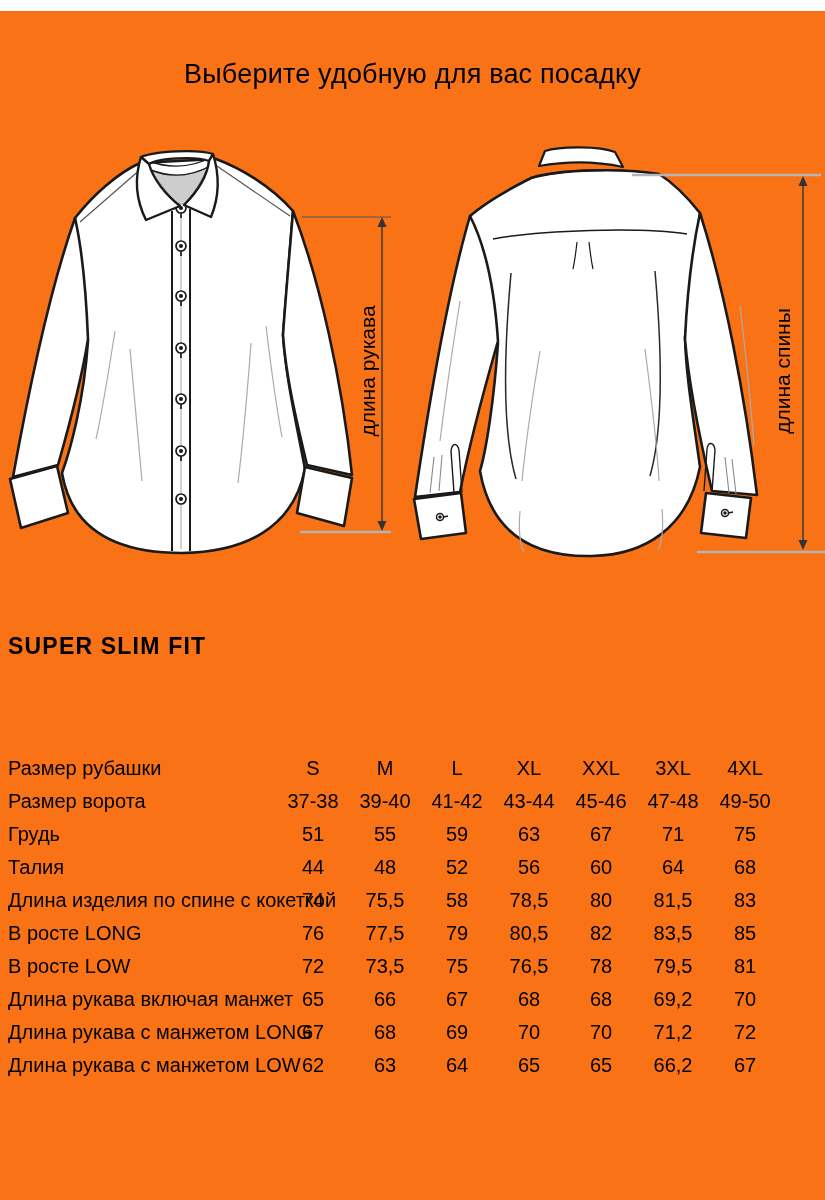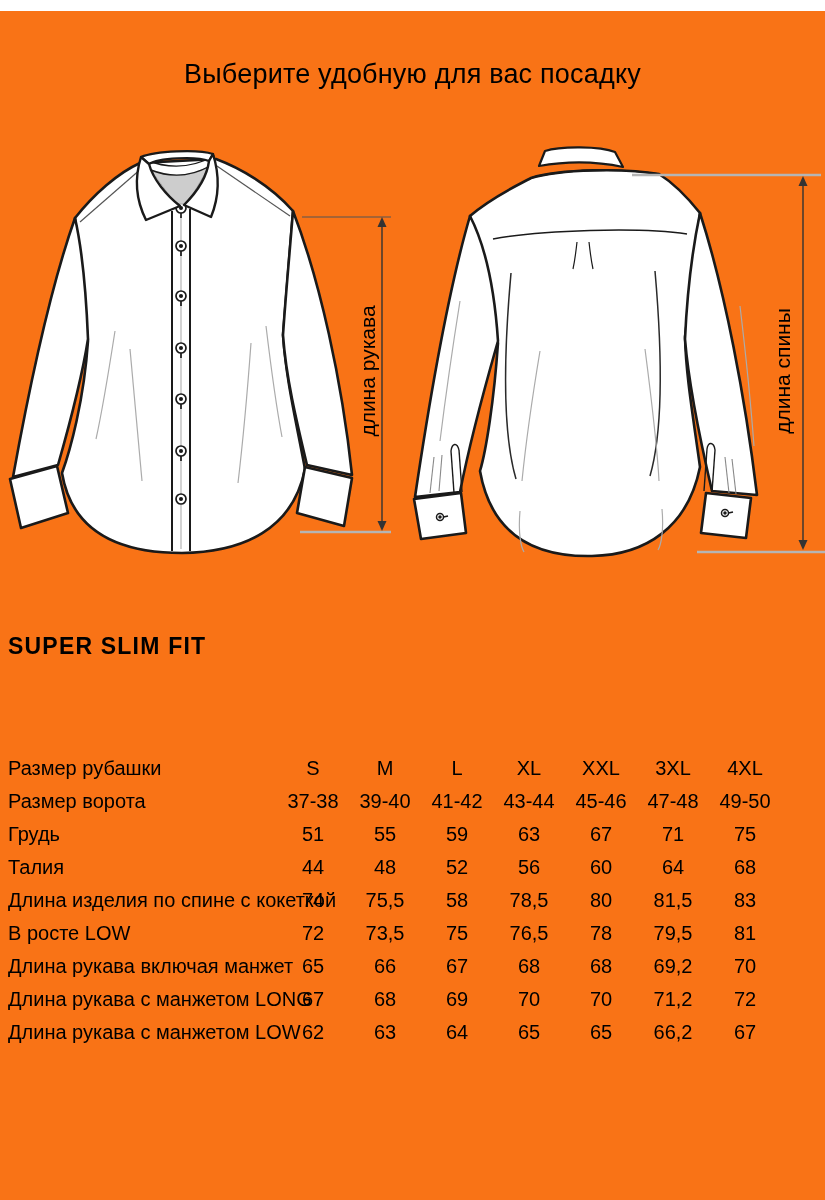--- a/index.html
+++ b/index.html
@@ -224,20 +224,30 @@
           <td class="row-label">Длина изделия по спине с кокеткой</td>
           <td class="cell">74</td>
           <td class="cell">75,5</td>
           <td class="cell">58</td>
           <td class="cell">78,5</td>
           <td class="cell">80</td>
           <td class="cell">81,5</td>
           <td class="cell">83</td>
         </tr>
         <tr>
+          <td class="row-label">В росте LONG</td>
+          <td class="cell">76</td>
+          <td class="cell">77,5</td>
+          <td class="cell">79</td>
+          <td class="cell">80,5</td>
+          <td class="cell">82</td>
+          <td class="cell">83,5</td>
+          <td class="cell">85</td>
+        </tr>
+        <tr>
           <td class="row-label">В росте LOW</td>
           <td class="cell">72</td>
           <td class="cell">73,5</td>
           <td class="cell">75</td>
           <td class="cell">76,5</td>
           <td class="cell">78</td>
           <td class="cell">79,5</td>
           <td class="cell">81</td>
         </tr>
         <tr>

